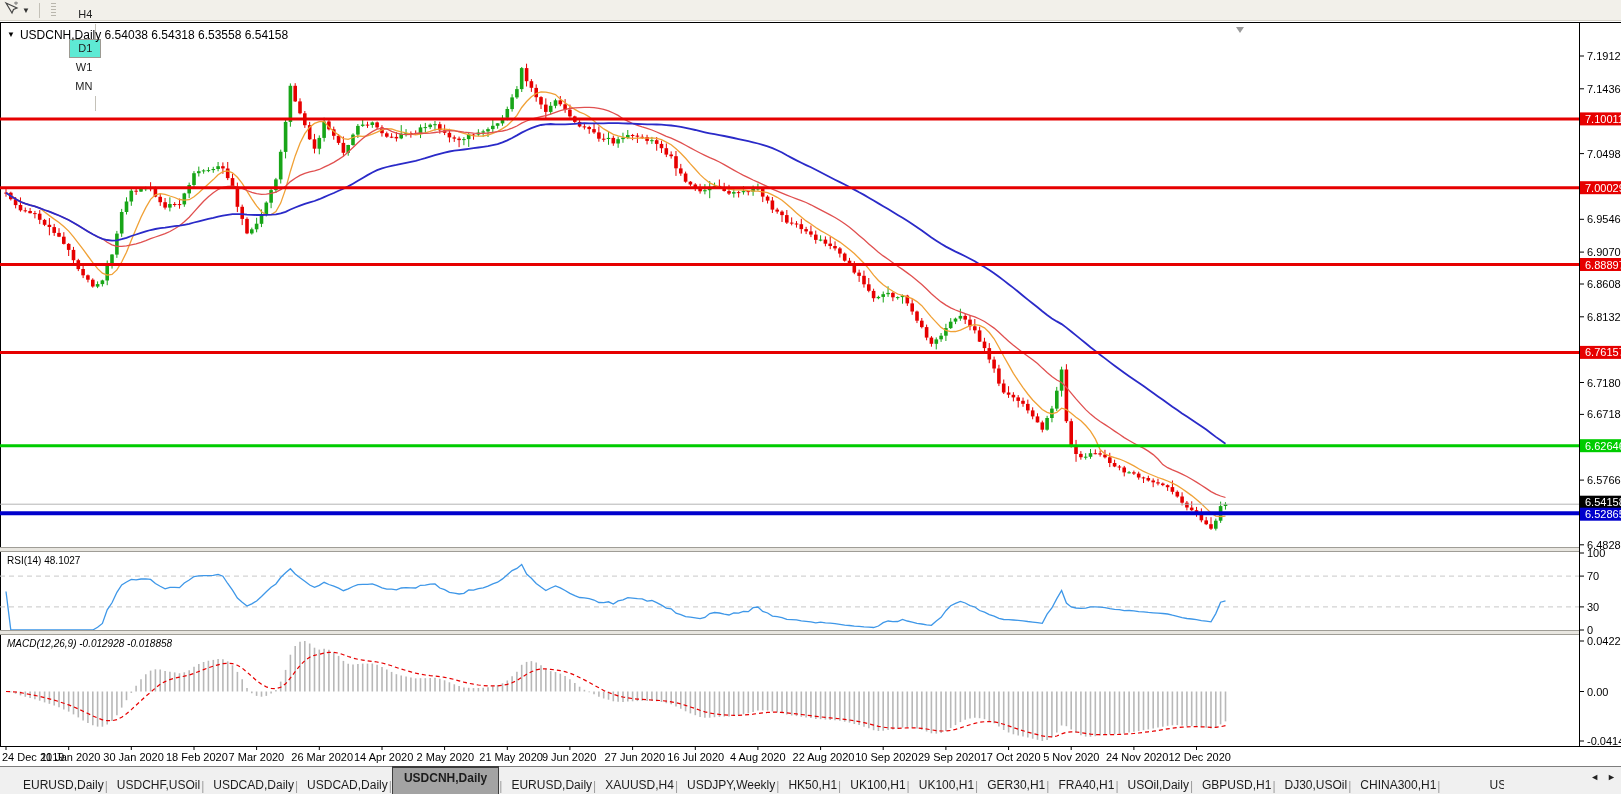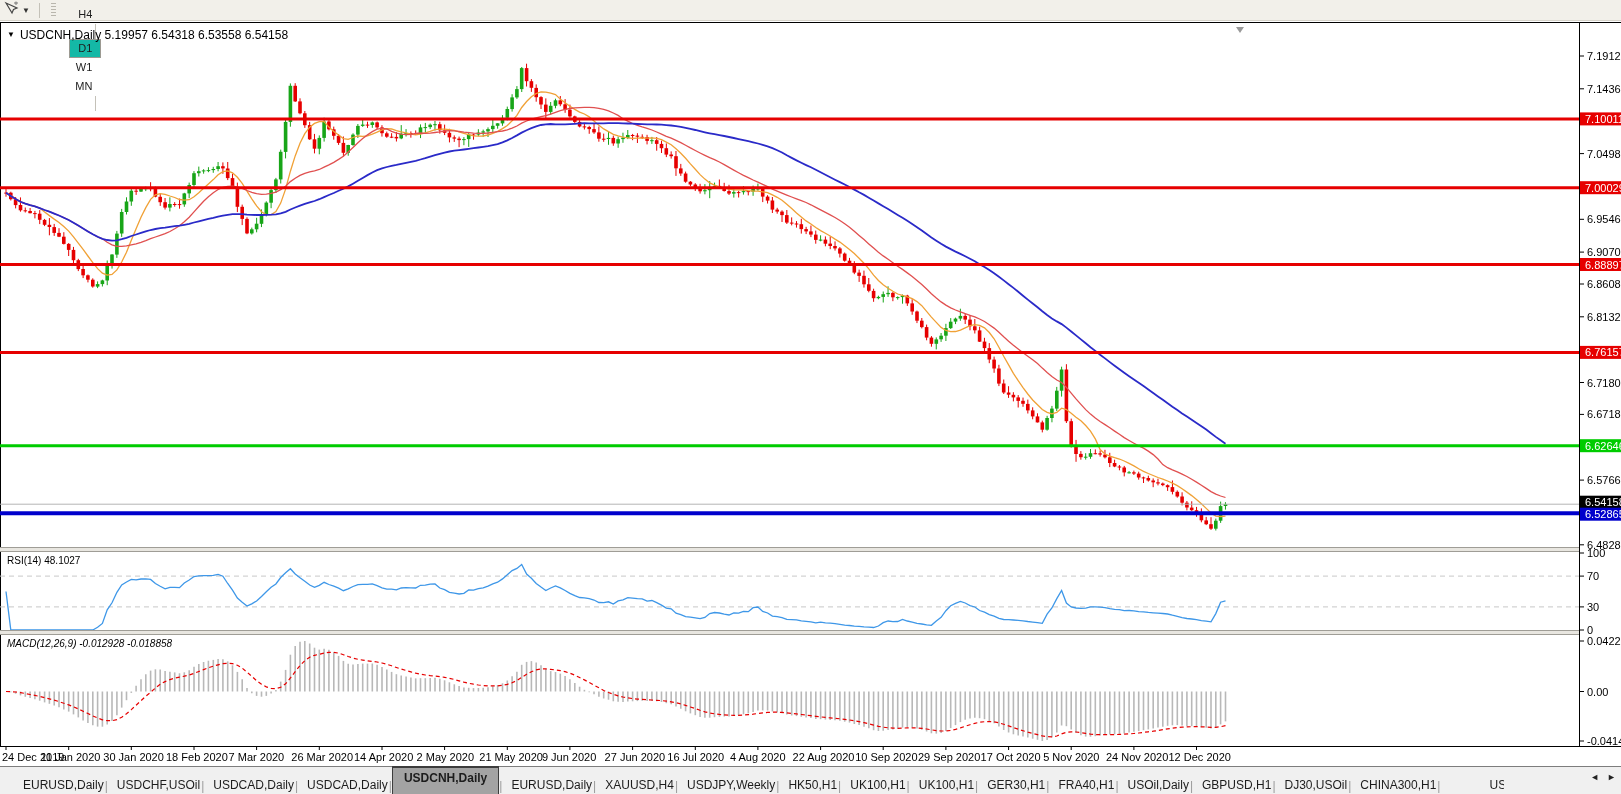--- a/index.html
+++ b/index.html
@@ -8,21 +8,21 @@
   .abs{position:absolute;}
   
   #toolbar{position:absolute;left:0;top:0;width:1621px;height:21px;background:#f2f0ea;
            border-bottom:1px solid #d6d3ca;display:flex;align-items:center;padding-left:4px;box-sizing:border-box;}
   .toolicon{display:flex;align-items:center;margin-right:4px;}
   .caret{font-size:8px;color:#333;margin-left:3px;}
   .handle{width:5px;height:15px;margin:0 6px;
           background:repeating-linear-gradient(to bottom,#b9b6ad 0 1px,rgba(0,0,0,0) 1px 3px);}
   .tbsep{width:1px;height:15px;background:#c4c1b8;margin:0 5px;}
   .tfbtn{font-size:11px;color:#1d1d1d;padding:2px 8px;border:1px solid rgba(0,0,0,0);line-height:13px;}
-  .tfbtn.active{background:#14b8a6;border:1px solid #9c9a92;}
+  .tfbtn.active{background:#5eead4;border:1px solid #9c9a92;}
   
   .blk{background:#000;}
   
   .plabel{position:absolute;font-size:10px;color:#000;white-space:nowrap;}
   #chartTitle{position:absolute;left:7px;top:28px;font-size:12px;color:#000;display:flex;align-items:center;}
   #chartTitle .tri{font-size:8px;margin-right:5px;position:relative;top:-1px;}
   
   .splitter{position:absolute;left:0;width:1579px;height:5px;background:#e8e6e0;
             border-top:1px solid #9f9d96;border-bottom:1px solid #9f9d96;box-sizing:border-box;}
   svg text{font-family:"Liberation Sans",sans-serif;font-size:11px;fill:#000;}
@@ -595,21 +595,21 @@
       <line x1="0" x2="1579" y1="165.7" y2="165.7" stroke="#e60000" stroke-width="3"></line>
       <line x1="0" x2="1579" y1="242.5" y2="242.5" stroke="#e60000" stroke-width="3"></line>
       <line x1="0" x2="1579" y1="330.4" y2="330.4" stroke="#e60000" stroke-width="3"></line>
       <line x1="0" x2="1579" y1="423.7" y2="423.7" stroke="#00cc00" stroke-width="3"></line>
       <line x1="0" x2="1579" y1="491.2" y2="491.2" stroke="#0000cc" stroke-width="4"></line>
       <line x1="0" x2="1579" y1="482.2" y2="482.2" stroke="#b4b4b4" stroke-width="1"></line>
       <polygon points="1236,5 1244,5 1240,11" fill="#999"></polygon>
     </svg>
   <div id="chartTitle">
     <span class="tri">▼</span>
-    <span>USDCNH,Daily 5.19957 6.54318 6.53558 6.54158</span>
+    <span>USDCNH,Daily 6.54038 6.54318 6.53558 6.54158</span>
   </div>
 
   <div class="splitter" style="top:547px;"></div>
 
   <svg id="rsiSvg" class="abs" style="left:0;top:552px;" width="1579" height="78">
       <line x1="0" x2="1579" y1="24.1" y2="24.1" stroke="#c8c8c8" stroke-dasharray="5 4"></line>
       <line x1="0" x2="1579" y1="54.9" y2="54.9" stroke="#c8c8c8" stroke-dasharray="5 4"></line>
       <polyline points="6.0,39.5 10.8,78.0 15.6,78.0 20.5,78.0 25.3,78.0 30.1,78.0 34.9,78.0 39.7,78.0 44.6,78.0 49.4,78.0 54.2,78.0 59.0,78.0 63.8,78.0 68.7,78.0 73.5,78.0 78.3,78.0 83.1,78.0 87.9,78.0 92.8,78.0 97.6,75.3 102.4,71.4 107.2,57.9 112.0,50.8 116.9,40.3 121.7,32.9 126.5,30.0 131.3,27.4 136.1,27.8 141.0,27.0 145.8,26.9 150.6,27.4 155.4,31.5 160.2,34.2 165.1,36.8 169.9,35.4 174.7,35.4 179.5,35.6 184.3,31.0 189.2,28.0 194.0,24.5 198.8,23.9 203.6,23.7 208.4,23.6 213.3,23.3 218.1,22.4 222.9,24.2 227.7,31.5 232.5,38.1 237.4,46.1 242.2,50.2 247.0,54.1 251.8,51.9 256.6,49.0 261.5,44.5 266.3,39.7 271.1,35.2 275.9,32.0 280.7,25.5 285.6,20.7 290.4,16.7 295.2,22.0 300.0,25.7 304.8,29.2 309.7,33.0 314.5,35.4 319.3,33.3 324.1,30.3 328.9,32.5 333.8,34.2 338.6,36.1 343.4,38.7 348.2,36.8 353.0,34.5 357.9,32.6 362.7,32.3 367.5,32.4 372.3,31.8 377.1,33.7 382.0,35.8 386.8,37.1 391.6,37.2 396.4,37.8 401.2,36.0 406.1,35.7 410.9,35.8 415.7,36.0 420.5,33.3 425.3,33.2 430.2,32.1 435.0,31.9 439.8,36.0 444.6,37.6 449.4,40.4 454.3,41.1 459.1,42.0 463.9,41.3 468.7,38.0 473.5,38.1 478.4,36.7 483.2,35.8 488.0,34.1 492.8,31.8 497.6,30.2 502.5,26.9 507.3,22.7 512.1,18.6 516.9,16.4 521.7,12.5 526.6,22.1 531.4,26.2 536.2,31.4 541.0,35.1 545.8,38.5 550.7,36.0 555.5,33.9 560.3,35.9 565.1,38.5 569.9,41.4 574.8,43.7 579.6,45.5 584.4,45.8 589.2,46.7 594.0,48.0 598.9,50.5 603.7,50.7 608.5,49.8 613.3,52.1 618.1,48.9 623.0,47.8 627.8,45.7 632.6,46.1 637.4,46.7 642.2,46.9 647.1,49.2 651.9,48.5 656.7,50.7 661.5,53.1 666.3,56.1 671.2,56.8 676.0,61.2 680.8,62.6 685.6,64.6 690.4,65.2 695.3,65.8 700.1,66.6 704.9,65.4 709.7,61.6 714.5,60.5 719.4,61.0 724.2,62.2 729.0,63.0 733.8,61.0 738.6,61.1 743.5,59.5 748.3,59.7 753.1,55.7 757.9,55.0 762.7,59.4 767.6,61.0 772.4,64.1 777.2,64.7 782.0,65.7 786.8,67.4 791.7,67.6 796.5,67.8 801.3,68.8 806.1,69.3 810.9,69.9 815.8,70.8 820.6,70.2 825.4,70.9 830.2,71.2 835.0,71.6 839.9,72.3 844.7,73.1 849.5,73.5 854.3,74.1 859.1,74.4 864.0,74.9 868.8,75.2 873.6,75.5 878.4,74.0 883.2,70.6 888.1,69.0 892.9,69.7 897.7,69.5 902.5,67.5 907.3,69.0 912.2,70.2 917.0,71.3 921.8,72.0 926.6,72.9 931.4,73.3 936.3,68.9 941.1,65.4 945.9,58.7 950.7,53.7 955.5,51.4 960.4,49.5 965.2,51.0 970.0,53.6 974.8,55.0 979.6,58.5 984.5,60.1 989.3,62.6 994.1,64.2 998.9,66.4 1003.7,67.5 1008.6,67.7 1013.4,68.0 1018.2,68.4 1023.0,68.8 1027.8,69.5 1032.7,70.1 1037.5,70.7 1042.3,71.3 1047.1,62.2 1051.9,56.0 1056.8,46.6 1061.6,38.4 1066.4,51.1 1071.2,54.9 1076.0,56.0 1080.9,56.4 1085.7,56.2 1090.5,54.9 1095.3,54.9 1100.1,55.1 1105.0,55.6 1109.8,56.7 1114.6,57.4 1119.4,57.6 1124.2,58.6 1129.1,58.5 1133.9,58.8 1138.7,59.6 1143.5,59.8 1148.3,60.4 1153.2,60.8 1158.0,61.1 1162.8,61.5 1167.6,62.0 1172.4,63.2 1177.3,64.3 1182.1,65.6 1186.9,66.5 1191.7,67.0 1196.5,67.7 1201.4,68.6 1206.2,69.2 1211.0,69.8 1215.8,61.6 1220.6,50.2 1225.5,48.9" fill="none" stroke="#3e97e8" stroke-width="1.3"></polyline>
     </svg>
   <div class="plabel" style="left:7px;top:555px;">RSI(14) 48.1027</div>

